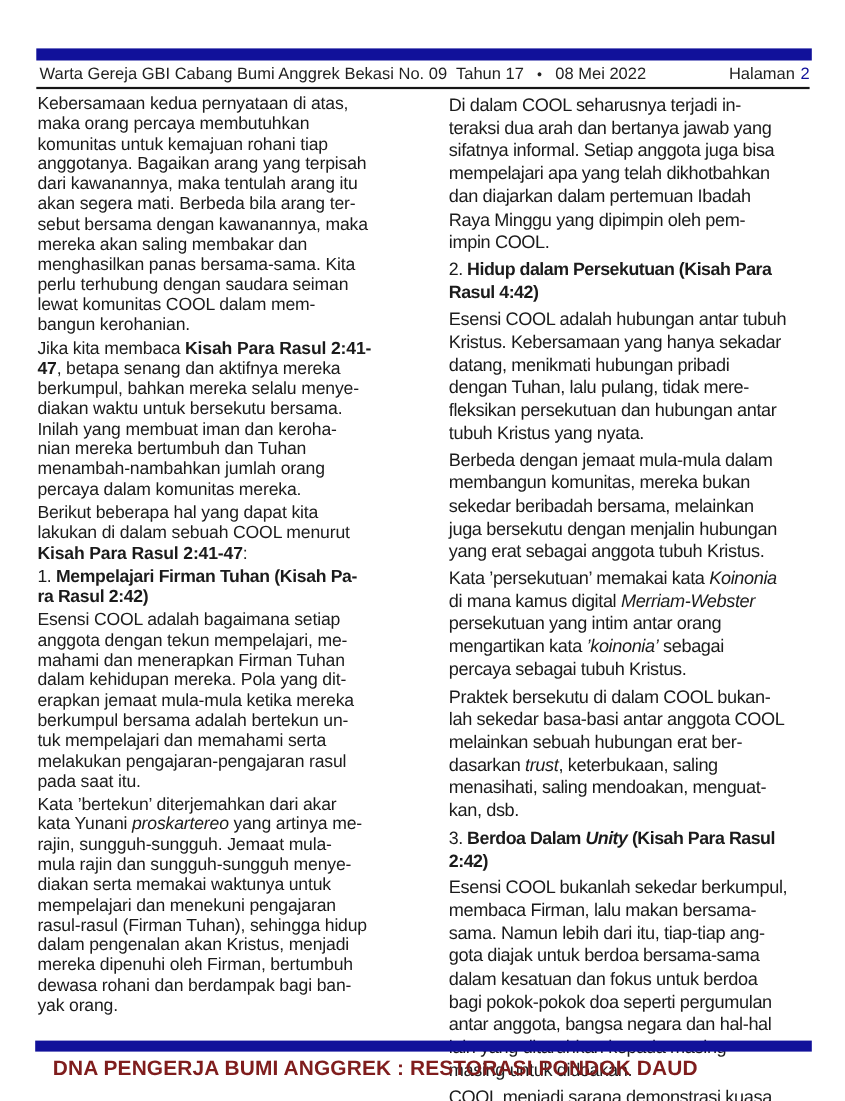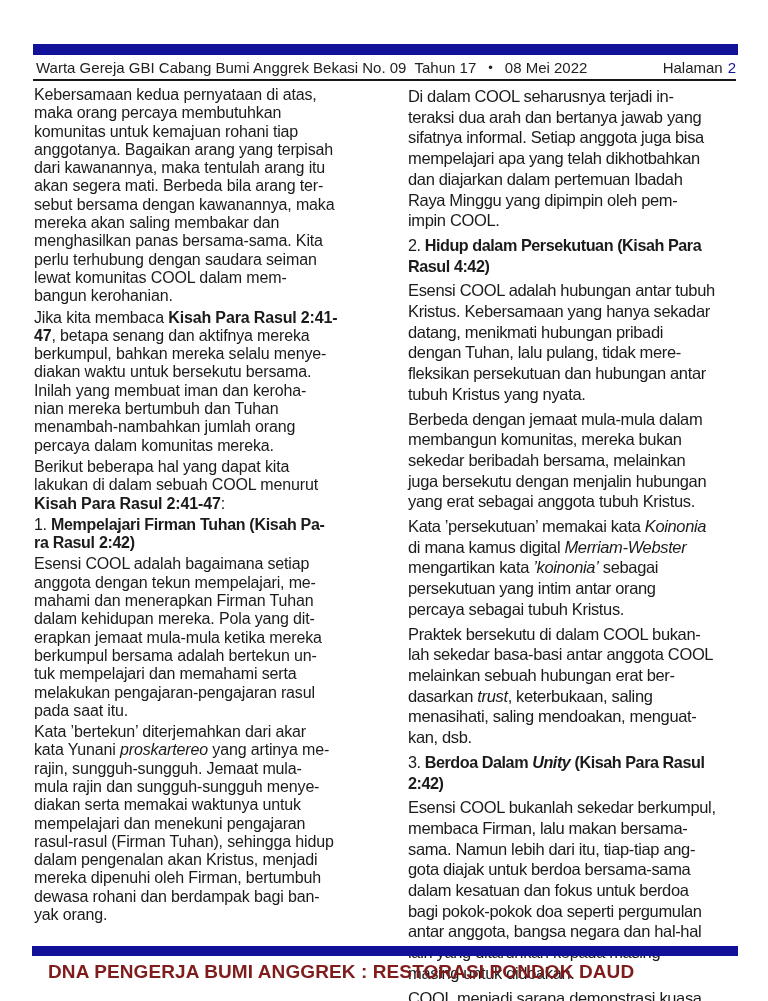--- a/index.html
+++ b/index.html
@@ -136,22 +136,22 @@
         <div class="block p">
           <div class="line"><span>Berbeda dengan jemaat mula-mula dalam</span></div>
           <div class="line"><span>membangun komunitas, mereka bukan</span></div>
           <div class="line"><span>sekedar beribadah bersama, melainkan</span></div>
           <div class="line"><span>juga bersekutu dengan menjalin hubungan</span></div>
           <div class="line"><span>yang erat sebagai anggota tubuh Kristus.</span></div>
         </div>
         <div class="block p">
           <div class="line"><span>Kata ’persekutuan’ memakai kata </span><span class="i">Koinonia</span></div>
           <div class="line"><span>di mana kamus digital </span><span class="i">Merriam-Webster</span></div>
+          <div class="line"><span>persekutuan yang intim antar orang</span></div>
           <div class="line"><span>mengartikan kata </span><span class="i">’koinonia’</span><span> sebagai</span></div>
-          <div class="line"><span>persekutuan yang intim antar orang</span></div>
           <div class="line"><span>percaya sebagai tubuh Kristus.</span></div>
         </div>
         <div class="block p">
           <div class="line"><span>Praktek bersekutu di dalam COOL bukan-</span></div>
           <div class="line"><span>lah sekedar basa-basi antar anggota COOL</span></div>
           <div class="line"><span>melainkan sebuah hubungan erat ber-</span></div>
           <div class="line"><span>dasarkan </span><span class="i">trust</span><span>, keterbukaan, saling</span></div>
           <div class="line"><span>menasihati, saling mendoakan, menguat-</span></div>
           <div class="line"><span>kan, dsb.</span></div>
         </div>

